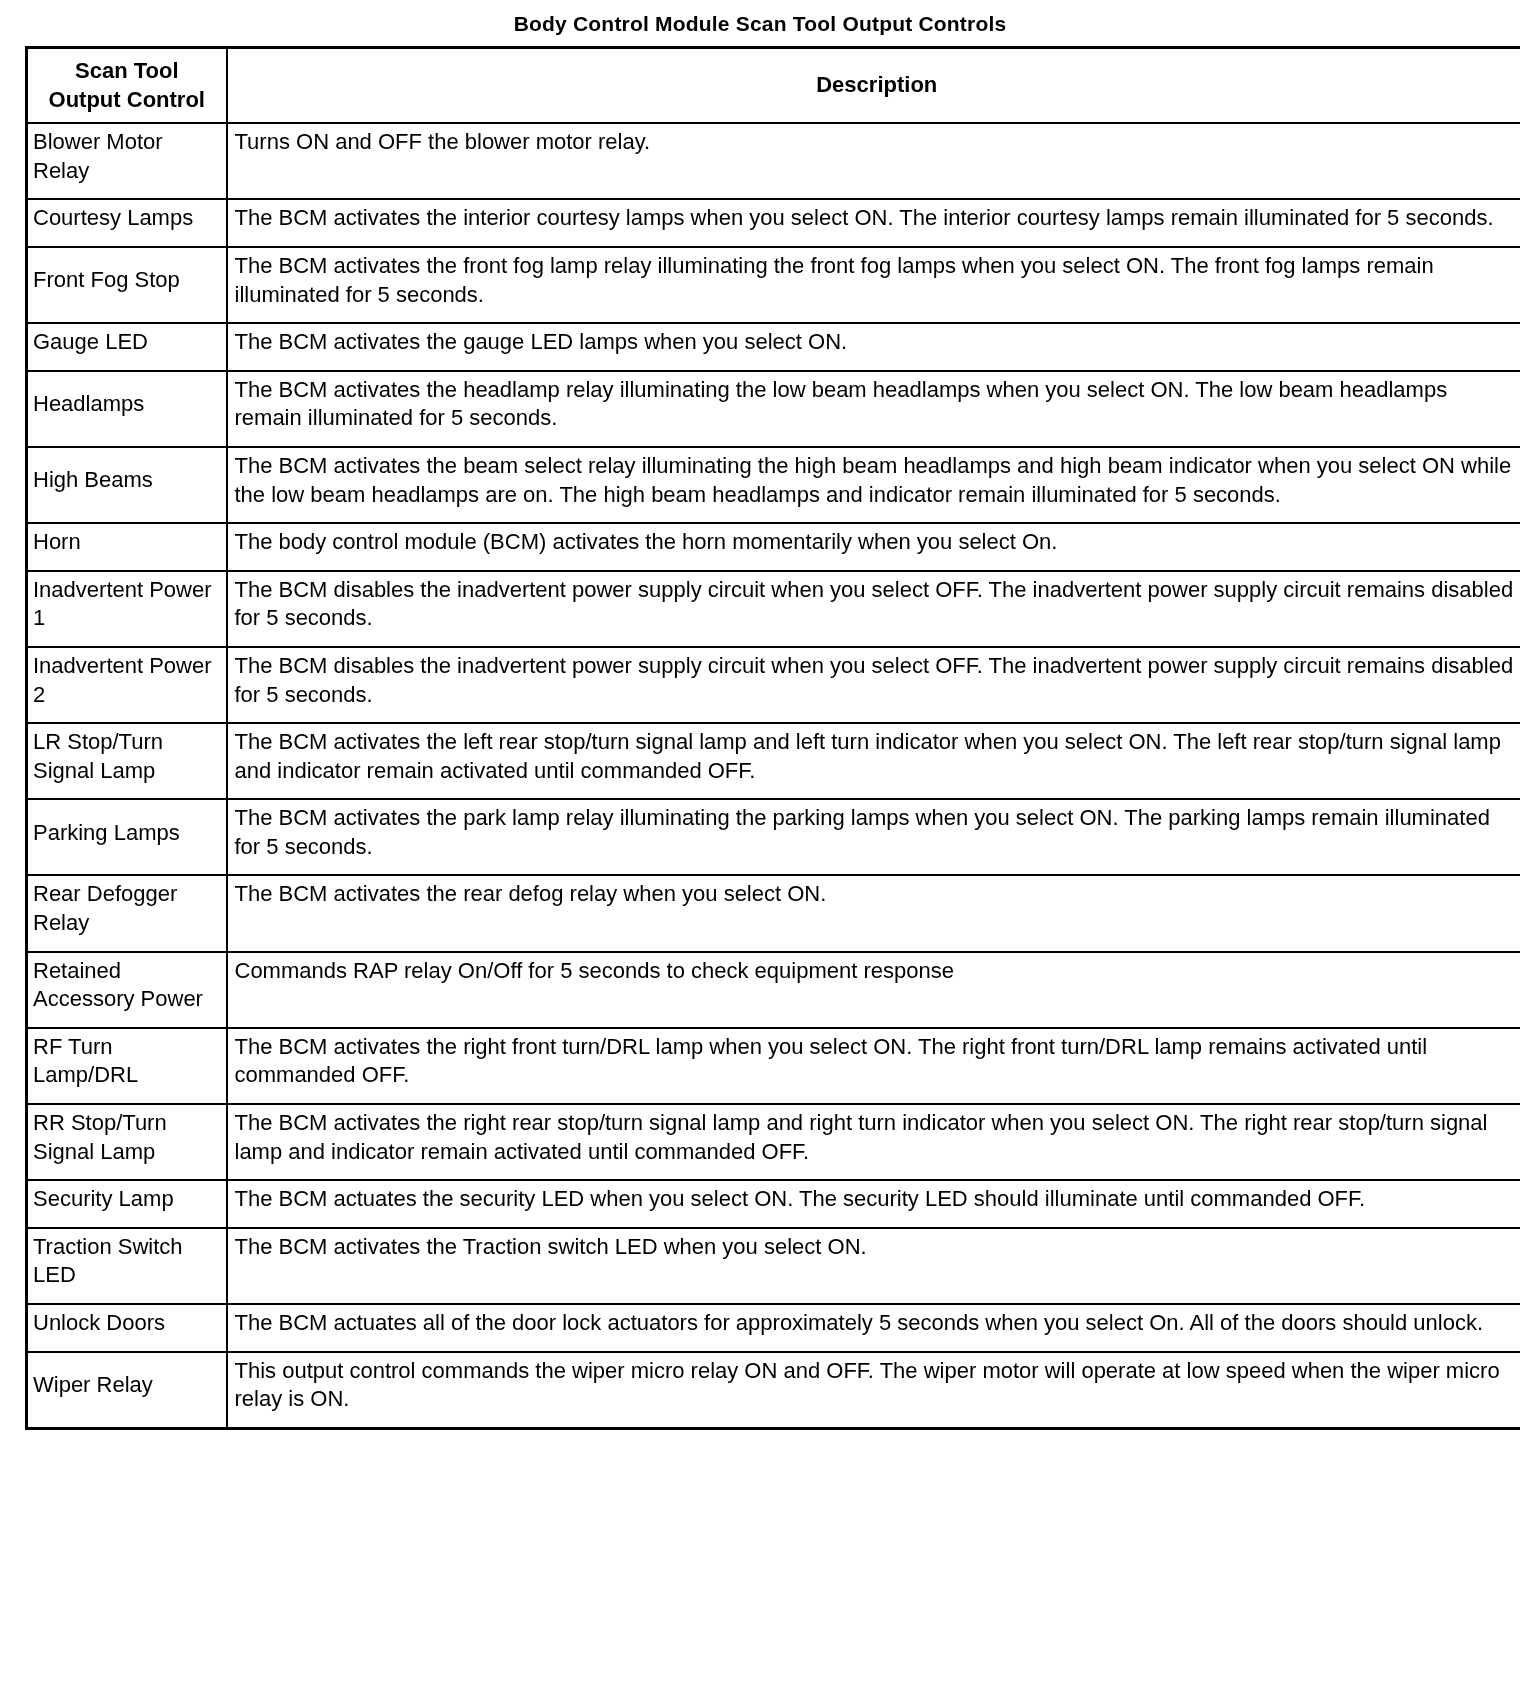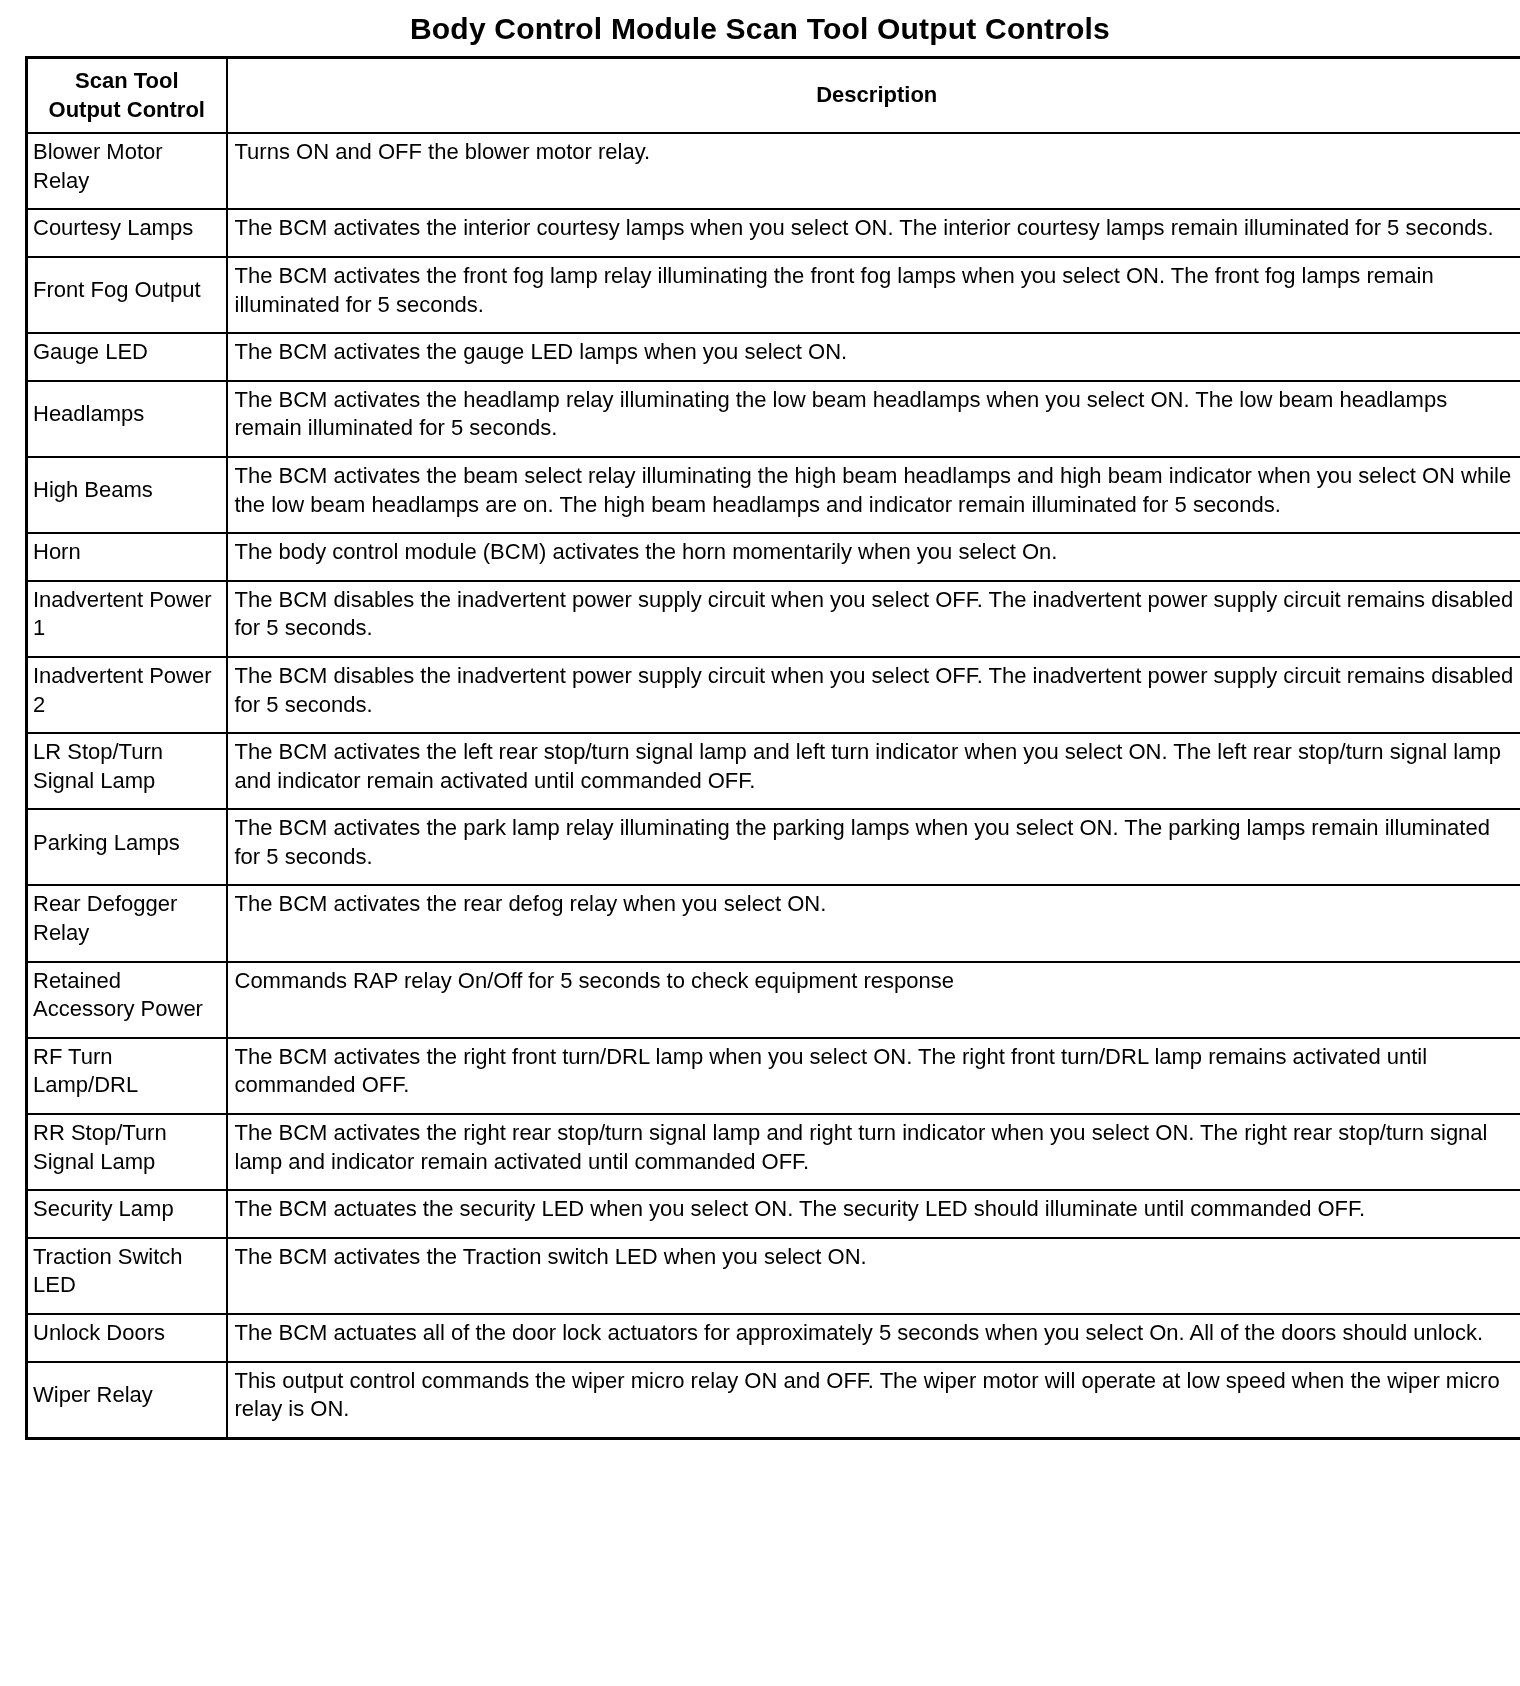--- a/index.html
+++ b/index.html
@@ -9,21 +9,21 @@
     color: #000000;
     font-family: "Liberation Sans", "DejaVu Sans", sans-serif;
   }
   .page {
     width: 1520px;
     box-sizing: border-box;
     padding: 6px 8px 10px 8px;
   }
   .title {
     text-align: center;
-    font-size: 30px;
+    font-size: 21px;
     font-weight: bold;
     margin: 6px 0 10px 0;
     letter-spacing: 0.2px;
   }
   table.tbl {
     width: 100%;
     border-collapse: collapse;
     border: 3px solid #000000;
     table-layout: fixed;
     margin-left: 17px;
@@ -80,21 +80,21 @@
         <tr>
           <td class="control-cell">Blower Motor
 Relay</td>
           <td class="description-cell">Turns ON and OFF the blower motor relay.</td>
         </tr>
         <tr>
           <td class="control-cell">Courtesy Lamps</td>
           <td class="description-cell">The BCM activates the interior courtesy lamps when you select ON. The interior courtesy lamps remain illuminated for 5 seconds.</td>
         </tr>
         <tr>
-          <td class="control-cell">Front Fog Output</td>
+          <td class="control-cell">Front Fog Stop</td>
           <td class="description-cell">The BCM activates the front fog lamp relay illuminating the front fog lamps when you select ON. The front fog lamps remain illuminated for 5 seconds.</td>
         </tr>
         <tr>
           <td class="control-cell">Gauge LED</td>
           <td class="description-cell">The BCM activates the gauge LED lamps when you select ON.</td>
         </tr>
         <tr>
           <td class="control-cell">Headlamps</td>
           <td class="description-cell">The BCM activates the headlamp relay illuminating the low beam headlamps when you select ON. The low beam headlamps remain illuminated for 5 seconds.</td>
         </tr>

